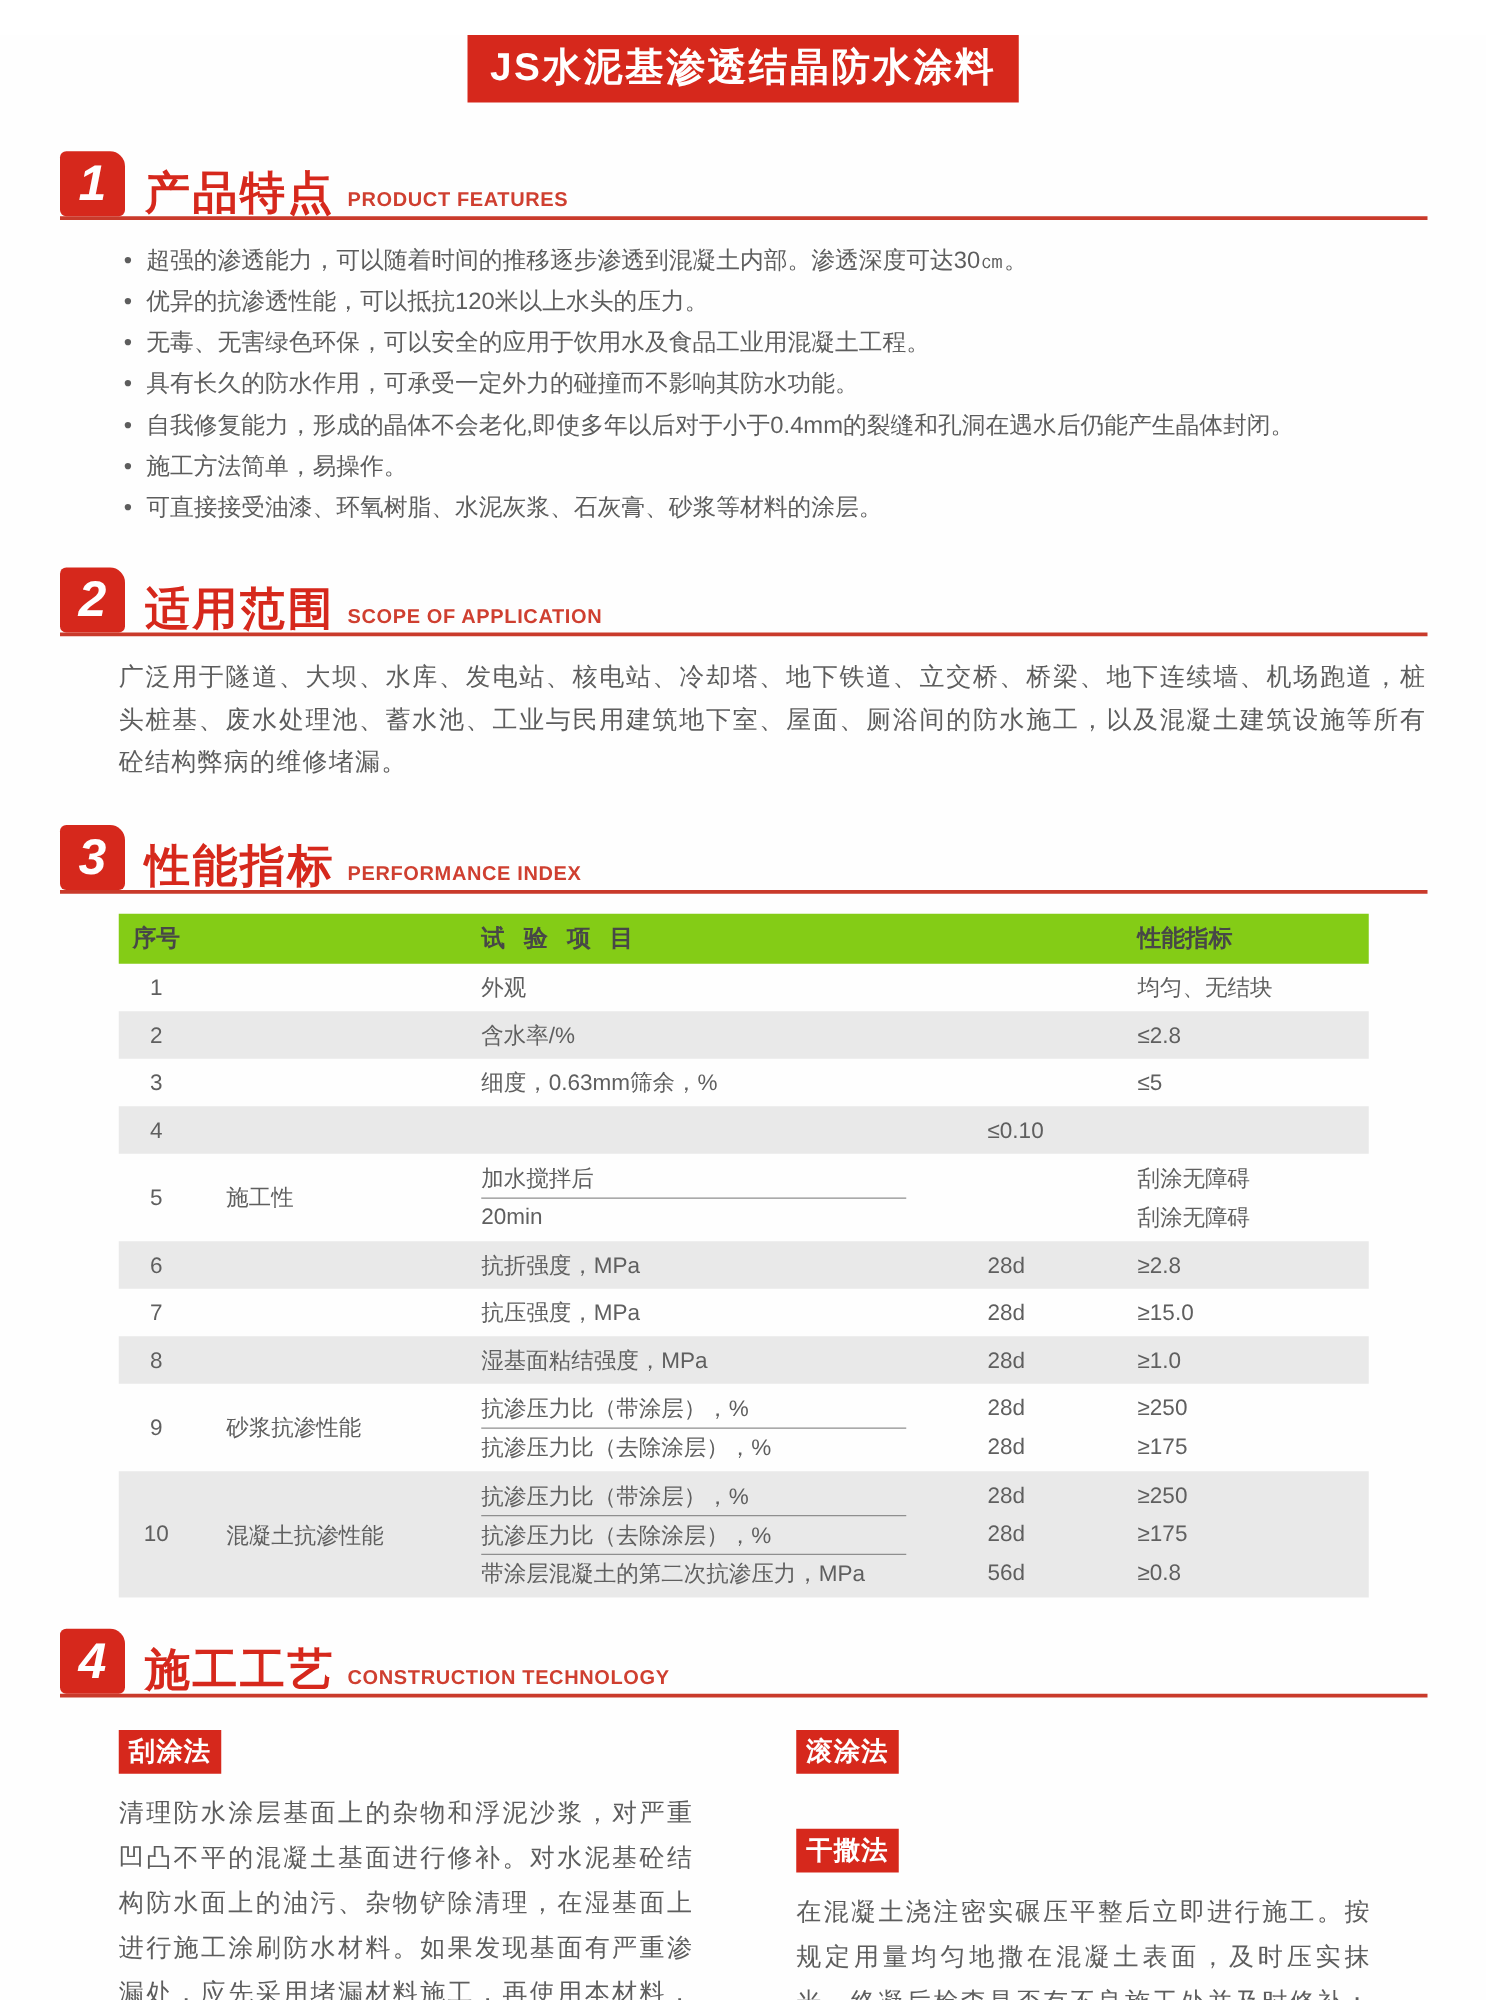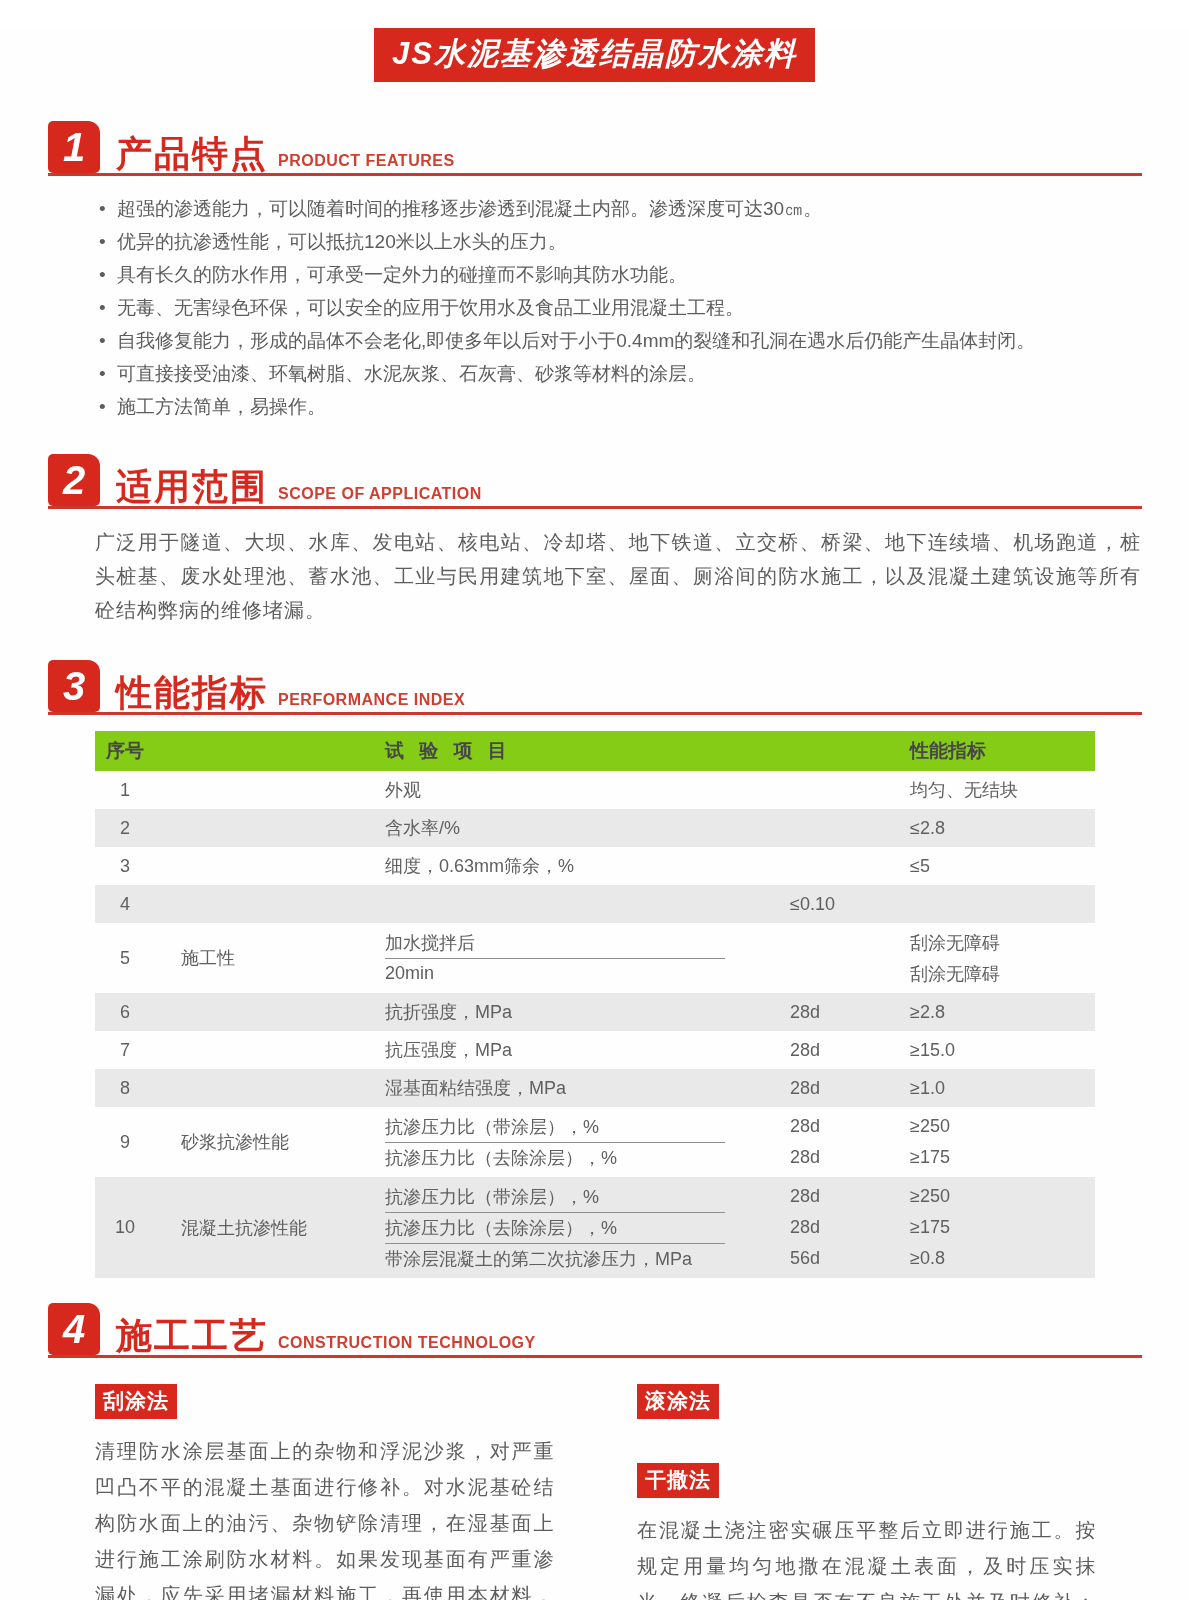--- a/index.html
+++ b/index.html
@@ -10,21 +10,20 @@
     position: relative; overflow: hidden;
   }
   .page { width: 1189px; height: 1600px; background: #fefefe; position: relative; }
 
   
   .banner {
     margin: 28px auto 0; width: fit-content;
     background: #d6281c; color: #ffffff;
     font-size: 31px; font-weight: bold; letter-spacing: 2px;
     padding: 5px 18px 7px;
-    font-style: italic;
   }
 
   
   .sec { margin: 0 47px 0 48px; }
   .sec-header {
     display: flex; align-items: flex-end;
     border-bottom: 3px solid #c93a2b;
     padding-bottom: 0px; height: 58px;
   }
   .sec-num {
@@ -114,25 +113,25 @@
 
   <section class="sec mt36">
     <header class="sec-header">
       <div class="sec-num">1</div>
       <h2 class="sec-title">产品特点</h2>
       <span class="sec-sub">PRODUCT FEATURES</span>
     </header>
     <ul class="bullets">
       <li><span>超强的渗透能力，可以随着时间的推移逐步渗透到混凝土内部。渗透深度可达30㎝。</span></li>
       <li><span>优异的抗渗透性能，可以抵抗120米以上水头的压力。</span></li>
+      <li><span>无毒、无害绿色环保，可以安全的应用于饮用水及食品工业用混凝土工程。</span></li>
       <li><span>具有长久的防水作用，可承受一定外力的碰撞而不影响其防水功能。</span></li>
-      <li><span>无毒、无害绿色环保，可以安全的应用于饮用水及食品工业用混凝土工程。</span></li>
       <li><span>自我修复能力，形成的晶体不会老化,即使多年以后对于小于0.4mm的裂缝和孔洞在遇水后仍能产生晶体封闭。</span></li>
+      <li><span>施工方法简单，易操作。</span></li>
       <li><span>可直接接受油漆、环氧树脂、水泥灰浆、石灰膏、砂浆等材料的涂层。</span></li>
-      <li><span>施工方法简单，易操作。</span></li>
     </ul>
   </section>
 
   <section class="sec mt28">
     <header class="sec-header">
       <div class="sec-num">2</div>
       <h2 class="sec-title">适用范围</h2>
       <span class="sec-sub">SCOPE OF APPLICATION</span>
     </header>
     <p class="scope-par">广泛用于隧道、大坝、水库、发电站、核电站、冷却塔、地下铁道、立交桥、桥梁、地下连续墙、机场跑道，桩头桩基、废水处理池、蓄水池、工业与民用建筑地下室、屋面、厕浴间的防水施工，以及混凝土建筑设施等所有砼结构弊病的维修堵漏。</p>

